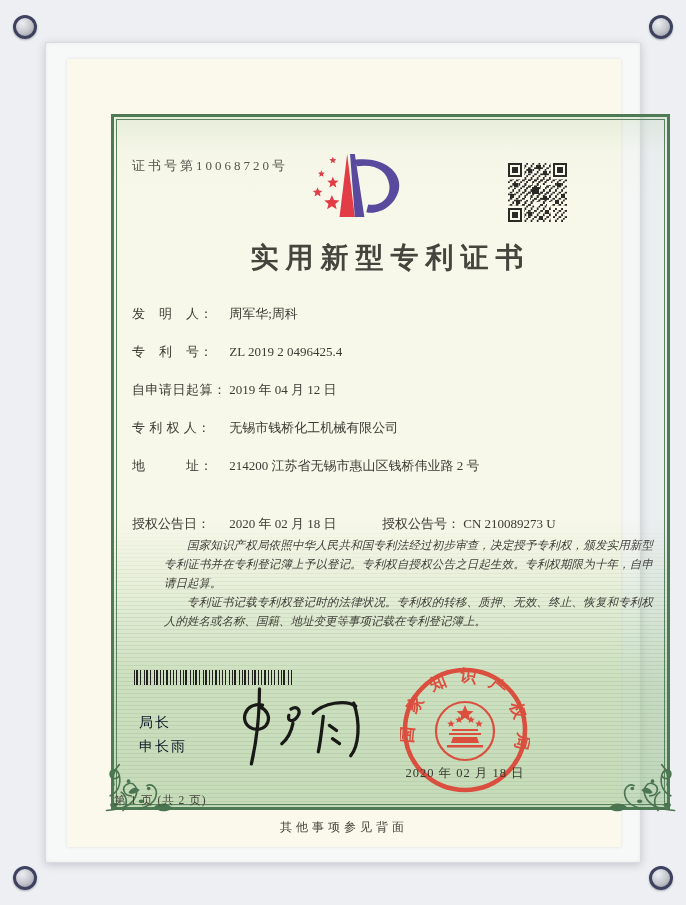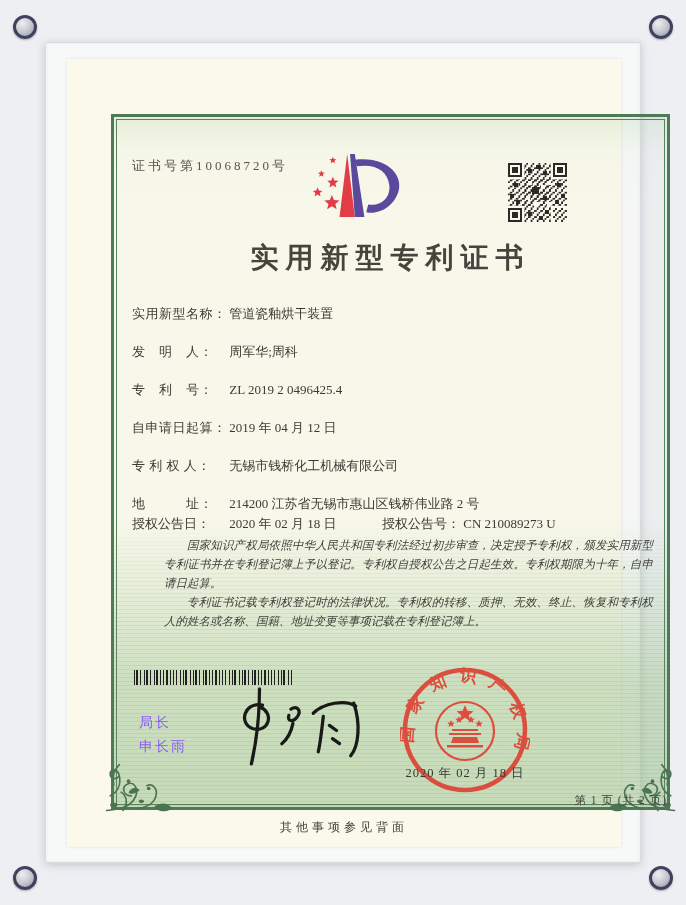--- a/index.html
+++ b/index.html
@@ -83,29 +83,29 @@
     text-align:justify; font-style:italic;
   }
   .paras p { text-indent:2em;margin-left:32px; }
   .barcode {
     position:absolute; left:20px; top:553px; width:158px; height:15px;
     background:repeating-linear-gradient(90deg,
       #20201e 0 1px, transparent 1px 2.5px,
       #20201e 2.5px 4.2px, transparent 4.2px 6.5px,
       #20201e 6.5px 7.5px, transparent 7.5px 9.8px);
   }
-  .signer { position:absolute; left:25px; top:598px; font-size:14px; color:#8b5cf6; letter-spacing:2px; line-height:15px; }
+  .signer { position:absolute; left:25px; top:598px; font-size:14px; color:#0f172a; letter-spacing:2px; line-height:15px; }
   .signer div { margin-bottom:9px; }
   .signature { position:absolute; left:108px; top:565px; width:152px; height:98px; }
   .seal { position:absolute; left:286px; top:548px; width:130px; height:130px; opacity:.92; }
   .seal-date {
     position:absolute; left:285px; top:648px; width:132px; text-align:center;
     font-size:12.5px; letter-spacing:1px; color:#38382f; z-index:3;
   }
-  .page-note { position:absolute; left:0; right:0; top:676px; text-align:right; font-size:11.5px; color:#45453d; letter-spacing:1px; }
+  .page-note { position:absolute; left:0; right:0; top:676px; text-align:left; font-size:11.5px; color:#45453d; letter-spacing:1px; }
   .back-note { position:absolute; left:0; right:0; top:760px; text-align:center; font-size:12px; color:#45453d; letter-spacing:4px; }
 </style>
 </head>
 <body>
 
 <div class="screw tl"></div>
 <div class="screw tr"></div>
 <div class="screw bl"></div>
 <div class="screw br"></div>
 
@@ -215,24 +215,20 @@
           <rect x="2" y="2" width="3" height="3"></rect>
             <rect x="24" y="2" width="3" height="3"></rect>
             <rect x="2" y="24" width="3" height="3"></rect>
         </g>
       </svg>
 
       <div class="title">实用新型专利证书</div>
 
       <div class="fields">
         <div class="row">
-          <span class="lab">实用新型名称：</span>
-          <span>管道瓷釉烘干装置</span>
-        </div>
-        <div class="row">
           <span class="lab">发　明　人：</span>
           <span>周军华;周科</span>
         </div>
         <div class="row">
           <span class="lab">专　利　号：</span>
           <span>ZL 2019 2 0496425.4</span>
         </div>
         <div class="row">
           <span class="lab">自申请日起算：</span>
           <span>2019 年 04 月 12 日</span>

